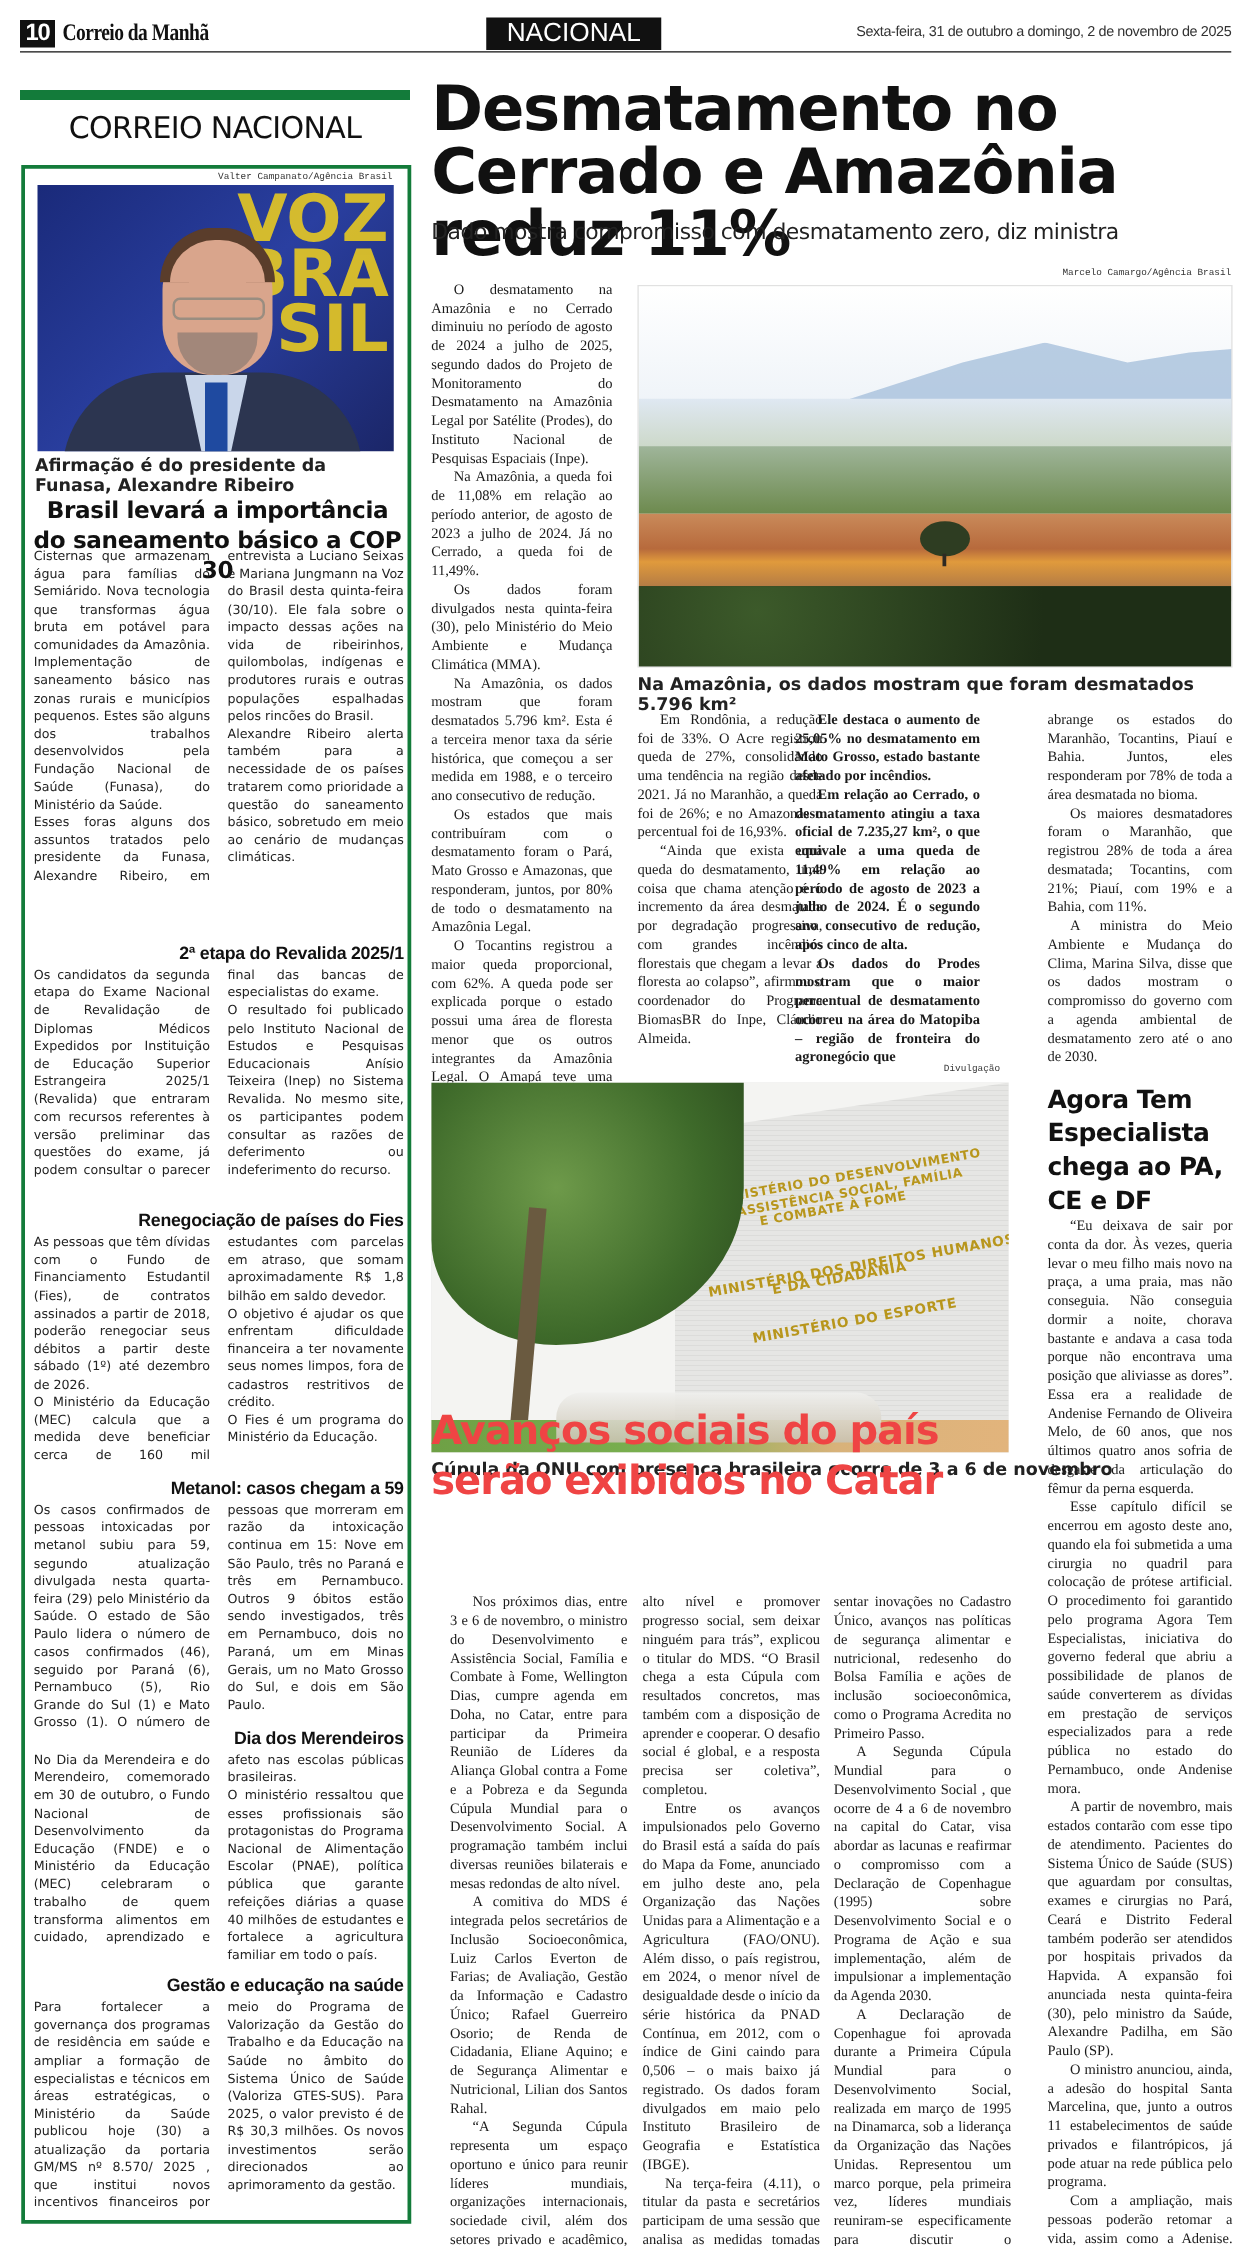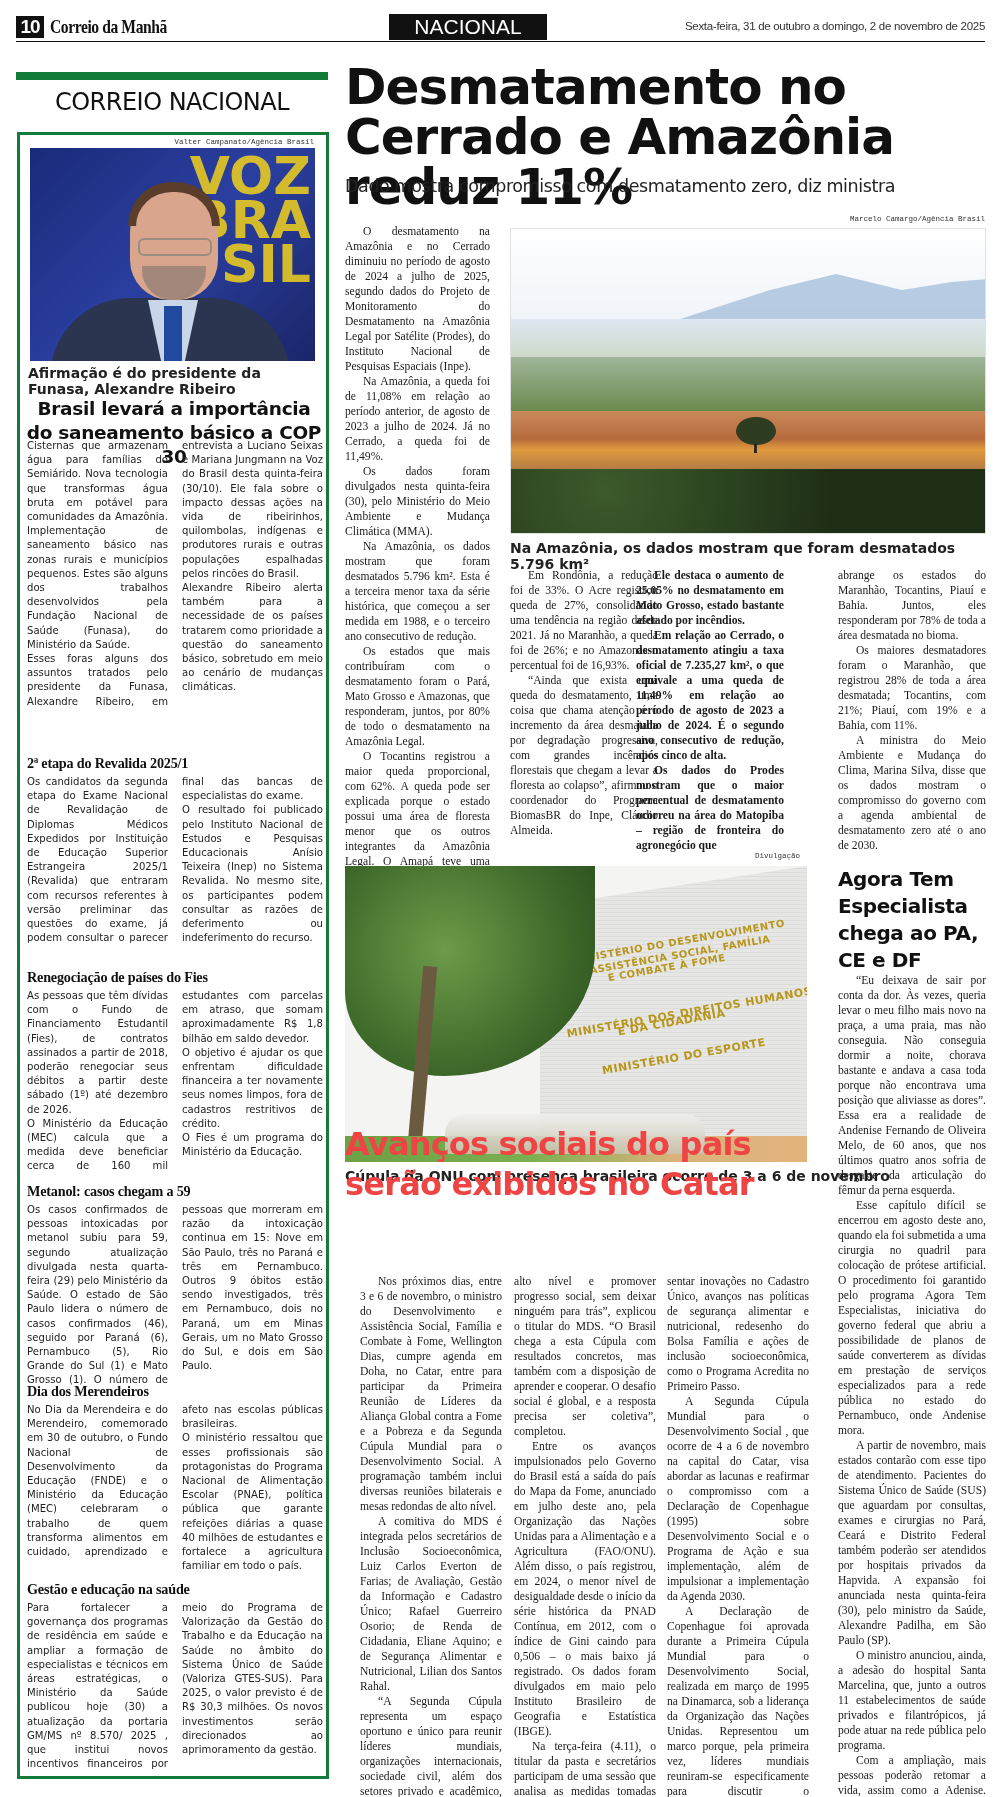--- a/index.html
+++ b/index.html
@@ -4,21 +4,21 @@
 <style>
   * { box-sizing: border-box; margin: 0; padding: 0; }
   html, body { width: 1003px; height: 1797px; background: #ffffff; overflow: hidden; }
   body { position: relative; font-family: "DejaVu Serif", serif; color: #1a1a1a; }
 
   
   .masthead { position: absolute; left: 16px; top: 14px; width: 969px; height: 28px; border-bottom: 1.5px solid #111; }
   .page-num { position: absolute; left: 0; top: 2px; width: 28px; height: 22px; background: #111; color: #fff;
     font-family: "Liberation Sans", sans-serif; font-weight: bold; font-size: 19px; line-height: 22px; text-align: center; letter-spacing: -1px; }
   .paper-name { position: absolute; left: 34px; top: 2px; font-family: "Liberation Serif", serif; font-size: 19px; line-height: 22px; color: #111; letter-spacing: -0.5px; font-weight: bold; transform: scaleX(0.82); transform-origin: left center; }
-  .section-tag { position: absolute; left: 373px; top: 0; width: 158px; height: 26px; background: #111; color: #fff;
+  .section-tag { position: absolute; left: 373px; top: 0; width: 140px; height: 26px; background: #111; color: #fff;
     font-family: "Liberation Sans", sans-serif; font-size: 21px; line-height: 26px; text-align: center; letter-spacing: 0px; }
   .dateline { position: absolute; right: 0; top: 6px; font-family: "Liberation Sans", sans-serif; font-size: 11.5px; color: #333; letter-spacing: -0.3px; }
 
   
   .left-bar { position: absolute; left: 16px; top: 72px; width: 312px; height: 8px; background: #137b3a; }
   .left-kicker { position: absolute; left: 16px; top: 88px; width: 312px; text-align: center; font-family: "DejaVu Sans", sans-serif;
     font-weight: normal; font-size: 24px; letter-spacing: -0.5px; color: #111; }
   .left-box { position: absolute; left: 17px; top: 132px; width: 312px; height: 1647px; border: 3px solid #137b3a; }
   .credit { font-family: Liberation Mono, monospace; font-size: 7.5px; color: #333; text-align: right; }
   .left-box .credit { position: absolute; right: 12px; top: 3px; }
@@ -32,21 +32,21 @@
   .portrait .beard { position: absolute; left: 112px; top: 118px; width: 64px; height: 34px; border-radius: 0 0 30px 30px; background: #8a7b72; opacity:.7; }
   .portrait .suit { position: absolute; left: 20px; top: 150px; width: 240px; height: 80px; border-radius: 80px 80px 0 0; background: #2c3550; }
   .portrait .shirt { position: absolute; left: 118px; top: 152px; width: 50px; height: 70px; background: #c9d6ea; clip-path: polygon(0 0,100% 0,70% 100%,30% 100%); }
   .portrait .tie { position: absolute; left: 134px; top: 158px; width: 18px; height: 60px; background: #1f4aa0; }
   .photo-caption { font-family: "DejaVu Sans", sans-serif; font-weight: bold; font-size: 14px; color: #222; }
   .left-box .photo-caption { position: absolute; left: 8px; top: 230px; }
   .left-headline { position: absolute; left: 6px; top: 262px; width: 296px; text-align: center; font-family: "DejaVu Sans", sans-serif;
     font-size: 18.5px; line-height: 24px; color: #111; letter-spacing: -0.3px; }
 
   .brief { position: absolute; left: 7px; width: 296px; }
-  .brief-title { font-family: Liberation Serif, serif; font-size: 14.2px; font-weight: bold; text-align: left; color: #111; margin-bottom: 3px; letter-spacing: -0.2px; }
+  .brief-title { font-family: Liberation Sans, sans-serif; font-size: 14.2px; font-weight: bold; text-align: right; color: #111; margin-bottom: 3px; letter-spacing: -0.2px; }
   .brief-cols { column-count: 2; column-gap: 14px; font-family: "DejaVu Sans", sans-serif; font-size: 10.1px; line-height: 14.2px; color: #222; text-align: justify; hyphens: manual; }
   .brief-cols p { margin: 0; }
 
   
   .main-headline { position: absolute; left: 345px; top: 62px; width: 650px; font-family: "DejaVu Sans", sans-serif; font-weight: bold;
     font-size: 50px; line-height: 50px; letter-spacing: -1px; color: #111; }
   .main-sub { position: absolute; left: 345px; top: 176px; width: 650px; font-family: "DejaVu Sans", sans-serif; font-size: 17.5px; color: #222; letter-spacing: -0.4px; }
 
   .body-text { font-family: "Liberation Serif", serif; font-size: 11.6px; line-height: 15px; color: #1a1a1a; text-align: justify; }
   .body-text p { text-indent: 18px; margin: 0; }

